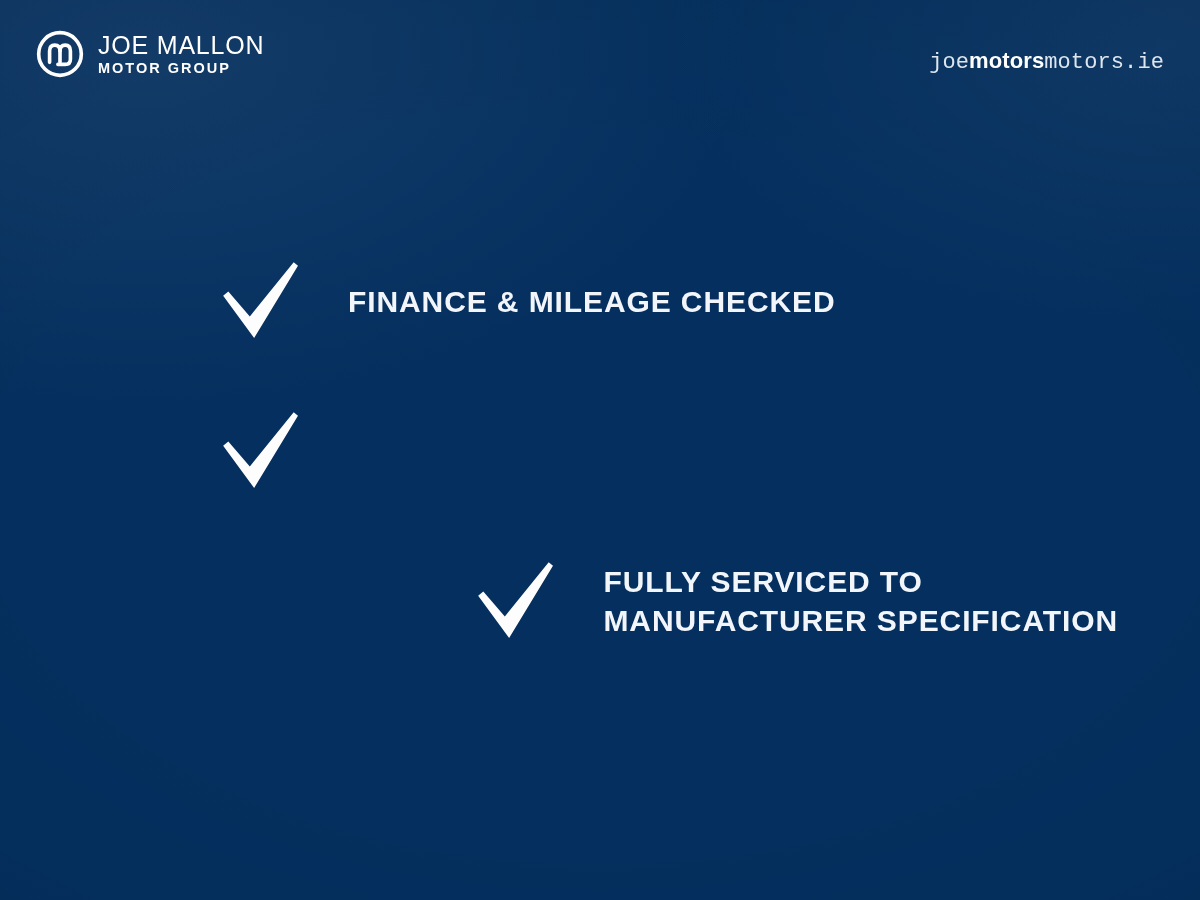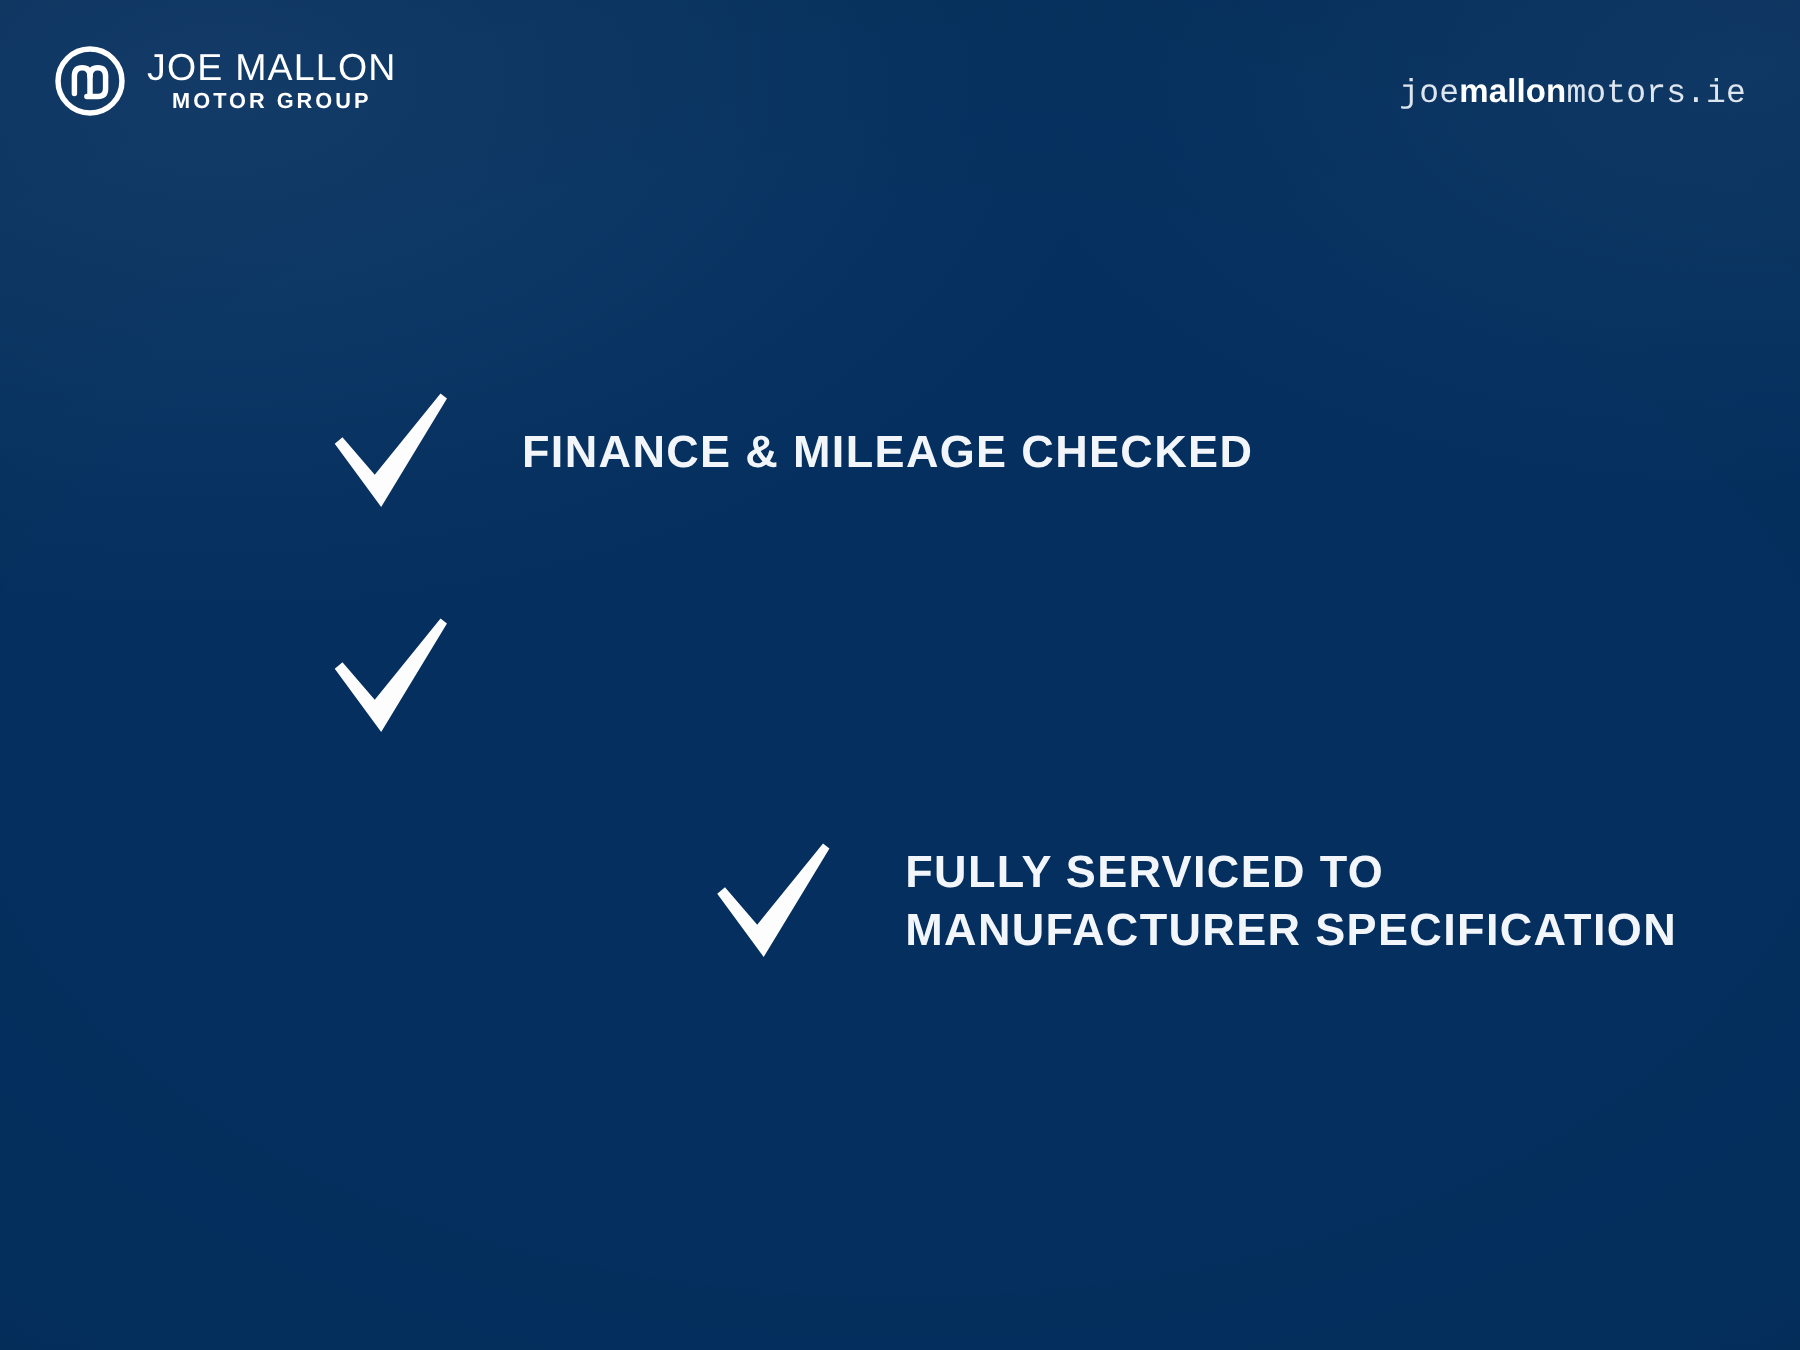--- a/index.html
+++ b/index.html
@@ -75,21 +75,20 @@
   }
 
   #brand-tagline {
     color: #ffffff;
     font-size: 14.5px;
     font-weight: bold;
     letter-spacing: 2.0px;
     line-height: 1.25;
     margin-top: 1px;
     white-space: nowrap;
-    text-align: center;
   }
 
   #site-url {
     position: absolute;
     right: 36px;
     top: 48px;
     font-size: 22px;
     color: #e9eef4;
     letter-spacing: 0.1px;
     white-space: nowrap;
@@ -145,21 +144,21 @@
         <path d="M30 66 L30 44 Q30 33 40 33 Q50 33 50 44 L50 66" fill="none" stroke="#ffffff" stroke-width="7" stroke-linecap="round"></path>
         <path d="M50 44 Q50 33 60 33 Q70 33 70 44 L70 60 Q70 70 60 70 L46 70" fill="none" stroke="#ffffff" stroke-width="7" stroke-linecap="round"></path>
       </svg>
       <div id="brand-wordmark">
         <div id="brand-name">JOE MALLON</div>
         <div id="brand-tagline">MOTOR GROUP</div>
       </div>
     </div>
 
     <div id="site-url">
-      <span class="light">joe</span><span class="heavy">mallon</span><span class="light">motors.ie</span>
+      <span class="light">joe</span><span class="heavy">motors</span><span class="light">motors.ie</span>
     </div>
 
   </div>
 
   <div id="feature-list">
 
     <div class="feature-item">
       <svg class="check-icon" viewBox="0 0 100 100">
         <path d="M6 44 L12 39 L37 68 L88 5 L93 9 L42 93 Z" fill="#fdfdfd"></path>
       </svg>

